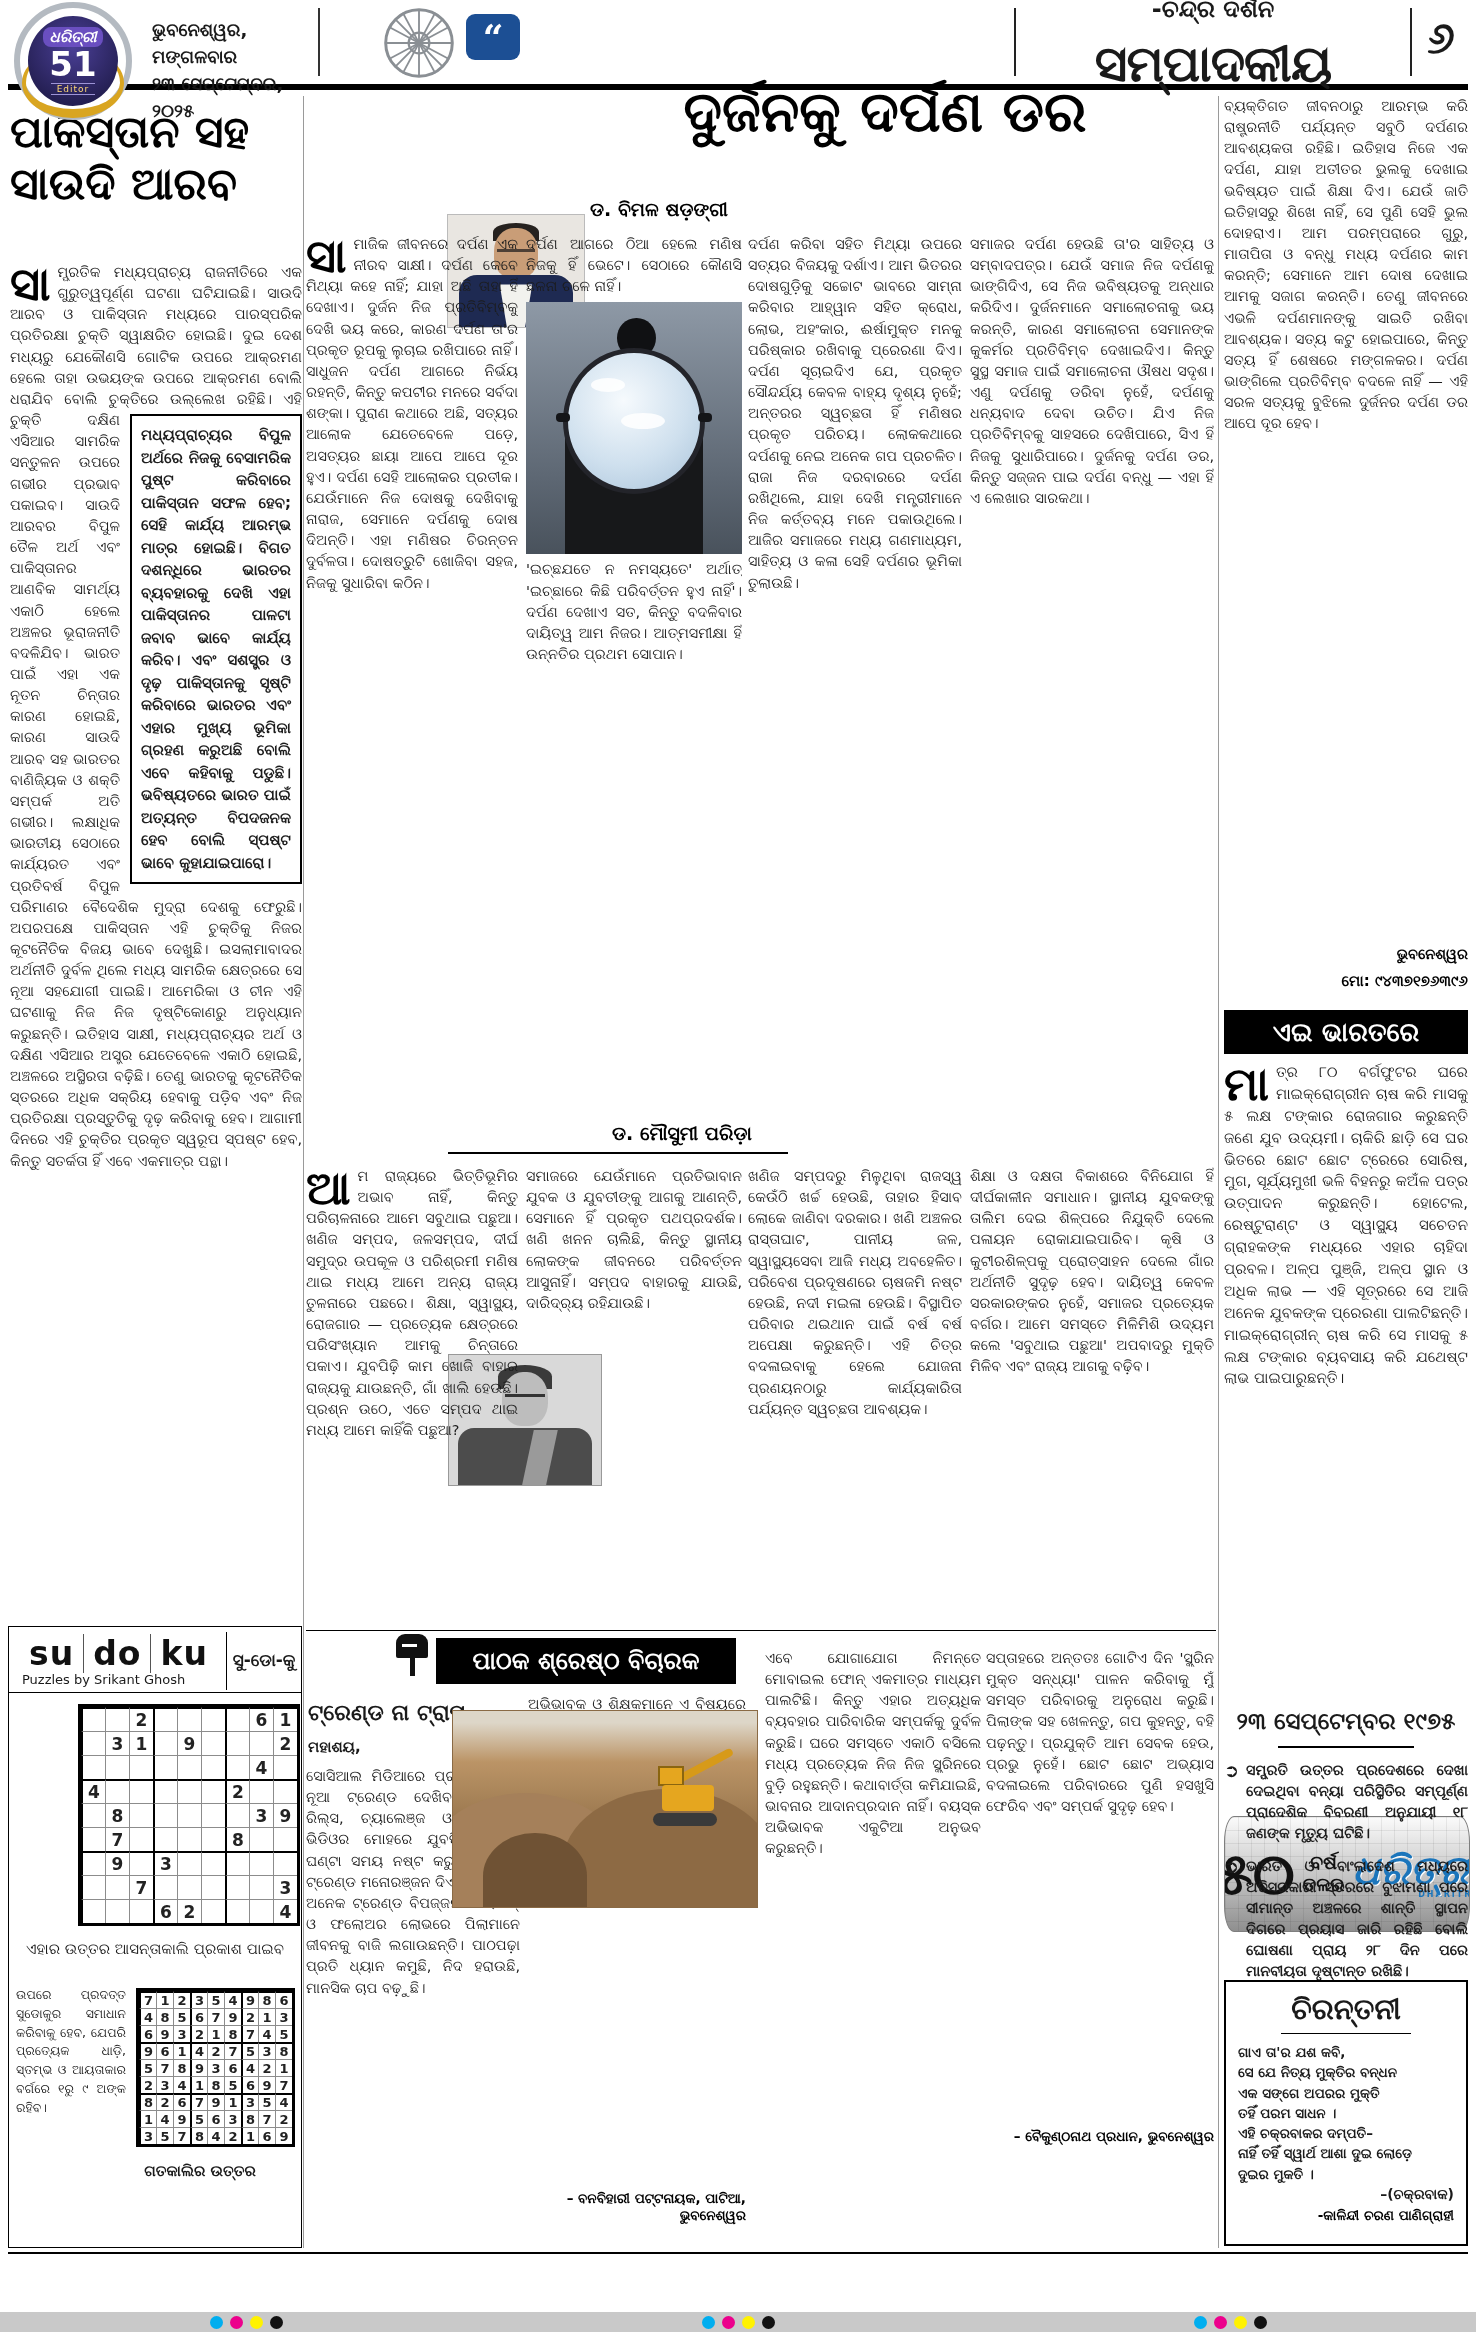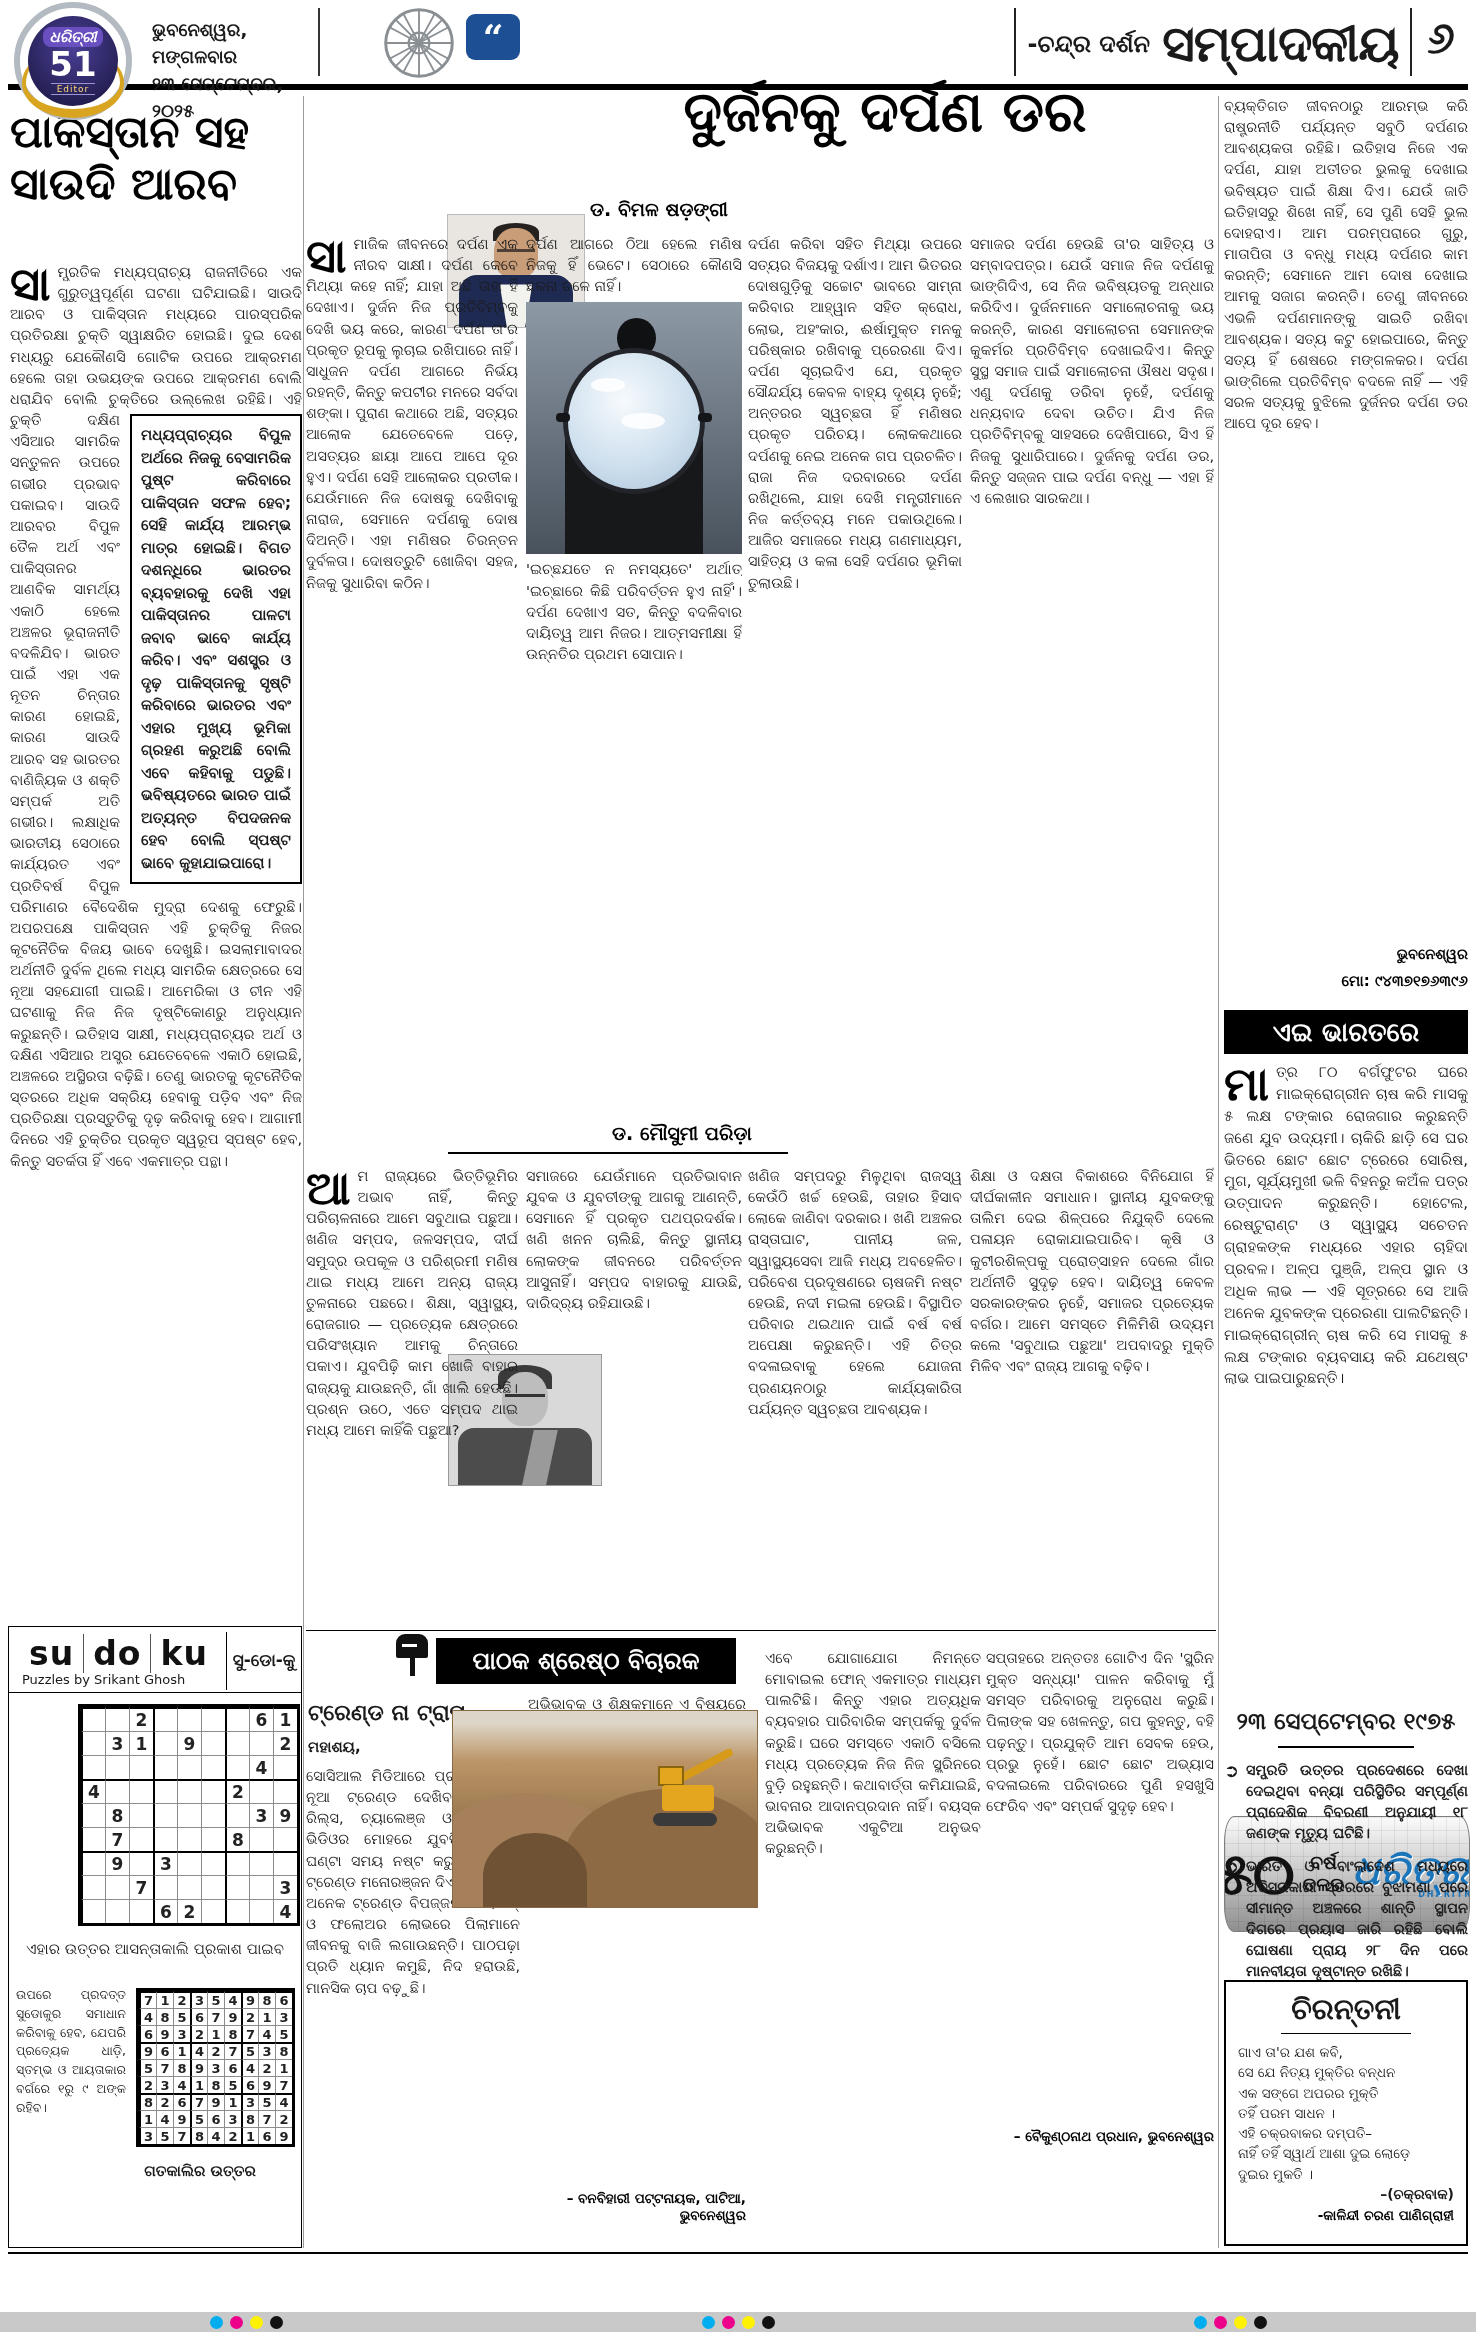--- a/index.html
+++ b/index.html
@@ -104,21 +104,21 @@
       <line x1="28" y1="9" x2="72" y2="91"></line>
         <line x1="72" y1="9" x2="28" y2="91"></line>
       <line x1="9" y1="28" x2="91" y2="72"></line>
         <line x1="9" y1="72" x2="91" y2="28"></line>
     </g>
   </svg>
 
   <div class="abs quoteicon" style="left:466px;top:14px;width:54px;height:46px;">“</div>
 
   <div class="abs" style="left:1014px;top:8px;width:2px;height:68px;background:#222;"></div>
-  <div class="abs" style="left:1022px;top:8px;width:382px;height:72px;display:flex;align-items:center;justify-content:center;gap:12px;">
+  <div class="abs" style="left:1022px;top:8px;width:382px;height:72px;display:flex;align-items:center;justify-content:center;gap:12px;flex-direction:column;">
     <span style="font-size:24px;font-weight:bold;">-ଚନ୍ଦ୍ର ଦର୍ଶନ</span>
     <span style="font-size:50px;font-weight:800;letter-spacing:-1px;">ସମ୍ପାଦକୀୟ</span>
   </div>
   <div class="abs" style="left:1410px;top:8px;width:2px;height:68px;background:#222;"></div>
   <div class="abs" style="left:1414px;top:12px;width:54px;text-align:center;font-size:44px;font-weight:bold;">୬</div>
 
   <div class="abs colrule" style="left:303px;top:96px;height:2152px;"></div>
   <div class="abs colrule" style="left:1218px;top:96px;height:2152px;"></div>
 
   <div class="abs headline preline" style="left:10px;top:106px;width:292px;font-size:44px;line-height:1.18;">ପାକିସ୍ତାନ ସହ
@@ -189,21 +189,21 @@
     </div>
     <div class="bullet">
       <span class="bicon">➲</span>
       <span class="bodytxt just" style="font-size:14.5px;font-weight:600;">ଭାରତ ଓ ବାଂଲାଦେଶ ମଧ୍ୟରେ ଅତିସରକାରୀ ସ୍ତରରେ ବୁଝାମଣା ପରେ ସୀମାନ୍ତ ଅଞ୍ଚଳରେ ଶାନ୍ତି ସ୍ଥାପନ ଦିଗରେ ପ୍ରୟାସ ଜାରି ରହିଛି ବୋଲି ଘୋଷଣା ପ୍ରାୟ ୨୮ ଦିନ ପରେ ମାନବୀୟତା ଦୃଷ୍ଟାନ୍ତ ରଖିଛି।</span>
     </div>
   </div>
 
   <div class="abs" style="left:1224px;top:1980px;width:244px;height:266px;border:2px solid #000;box-sizing:border-box;padding:10px 12px;">
     <div style="text-align:center;font-size:29px;font-weight:800;">ଚିରନ୍ତନୀ</div>
     <div style="width:130px;height:1px;background:#000;margin:6px auto 8px;"></div>
-    <div class="preline" style="font-size:13.5px;line-height:1.5;">ଗାଏ ତା'ର ଯଶ କବି,
+    <div class="preline" style="font-size:13.5px;line-height:1.5;font-weight:bold;">ଗାଏ ତା'ର ଯଶ କବି,
 ସେ ଯେ ନିତ୍ୟ ମୁକ୍ତିର ବନ୍ଧନ
 ଏକ ସଙ୍ଗେ ଅପରର ମୁକ୍ତି
 ତହିଁ ପରମ ସାଧନ ।
 ଏହି ଚକ୍ରବାକର ଦମ୍ପତି–
 ନାହିଁ ତହିଁ ସ୍ୱାର୍ଥ ଆଶା ଦୁଇ ଲୋଡ଼େ
 ଦୁଇର ମୁକତି ।</div>
     <div style="text-align:right;font-size:14px;font-weight:bold;margin-top:2px;">–(ଚକ୍ରବାକ)</div>
     <div class="sigline" style="margin-top:4px;font-size:13.5px;">-କାଳିନ୍ଦୀ ଚରଣ ପାଣିଗ୍ରାହୀ</div>
   </div>
 

